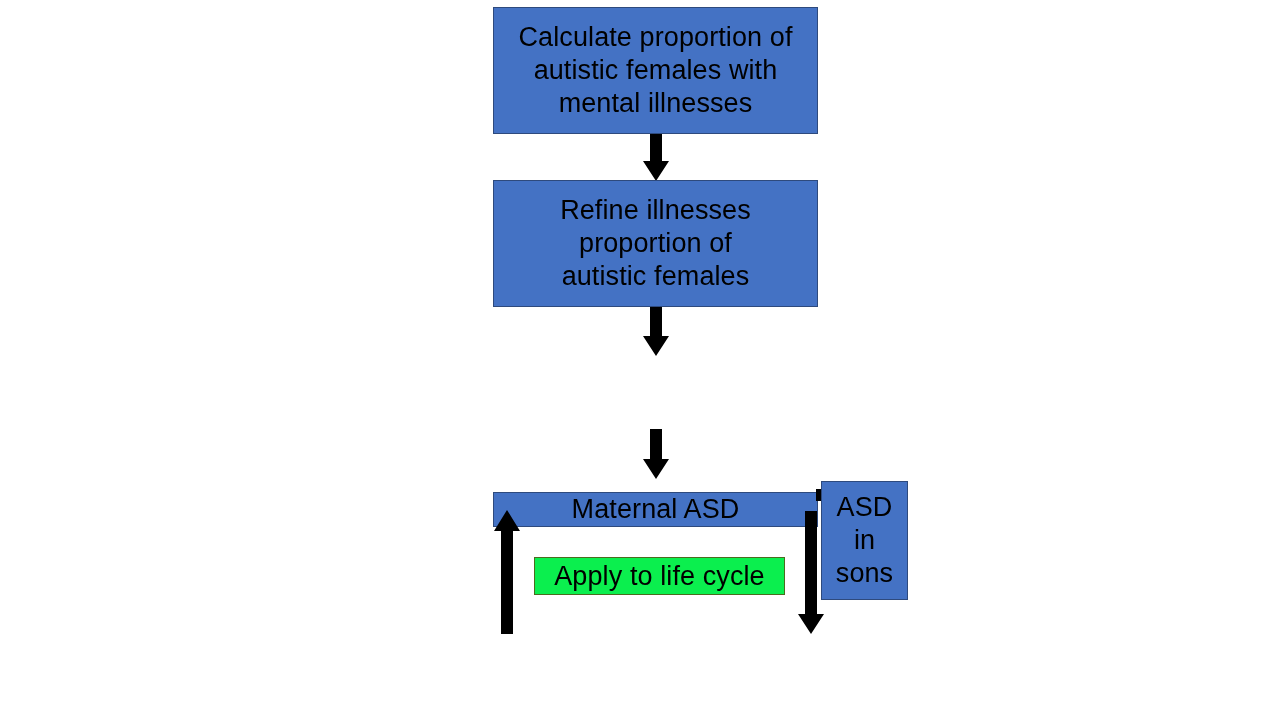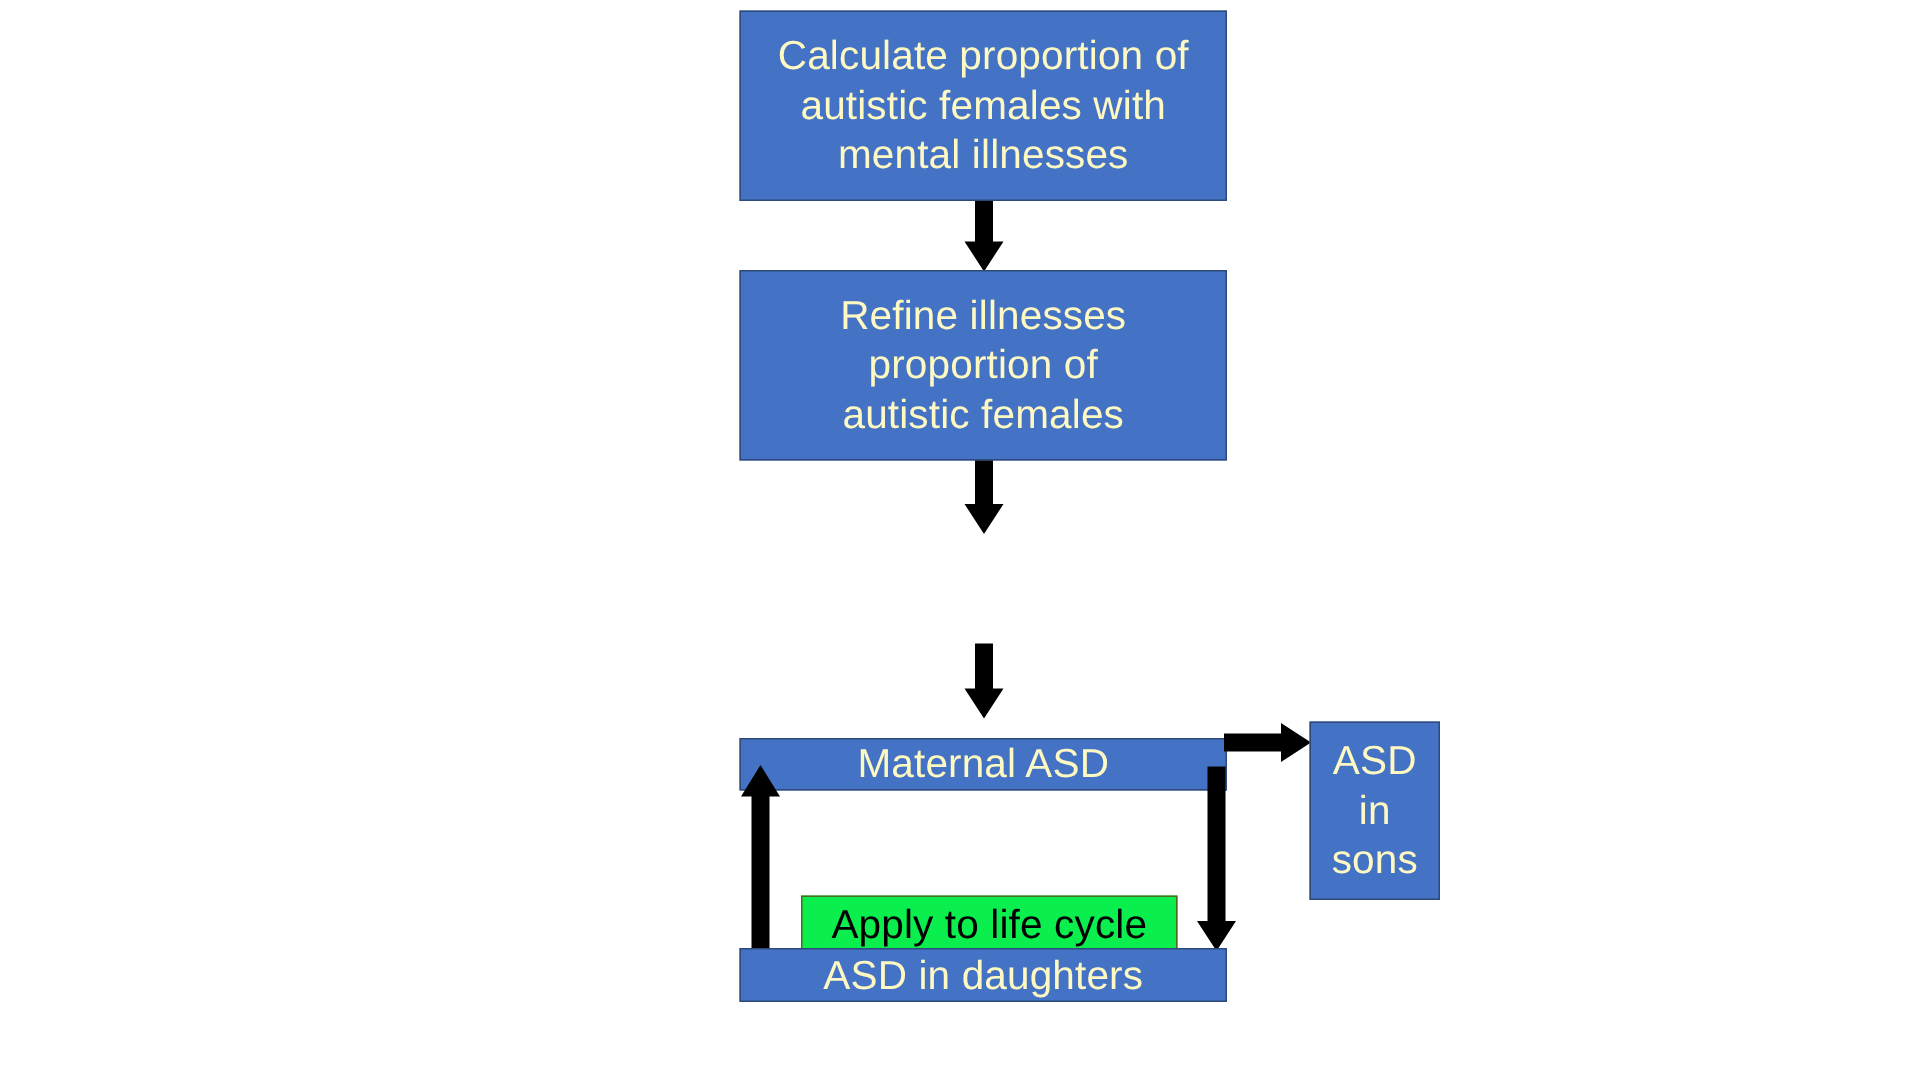--- a/index.html
+++ b/index.html
@@ -16,37 +16,36 @@
   #canvas {
     position: relative;
     width: 1280px;
     height: 720px;
   }
   .node {
     position: absolute;
     box-sizing: border-box;
     background: #4472C4;
     border: 1px solid #2E4A7D;
-    color: #fef9c3;
+    color: #000000;
     display: flex;
     align-items: center;
     justify-content: center;
     text-align: center;
     line-height: 1.22;
     font-size: 27px;
     font-weight: 400;
     white-space: pre-line;
     letter-spacing: 0.1px;
   }
   .node-green {
     background: #0BEF4E;
     border: 1px solid #4B6B1F;
     color: #000000;
     font-size: 27px;
-    margin-top: 40px;
   }
   .arrow {
     position: absolute;
   }
   .arrow svg {
     display: block;
     overflow: visible;
   }
 </style>
 </head>
@@ -82,33 +81,32 @@
   </div>
 
   <div class="node" style="left:493px; top:492px; width:325px; height:35px;">Maternal ASD</div>
 
   <div class="arrow" style="left:816px; top:482px; width:58px; height:26px;">
     <svg width="58" height="26" viewBox="0 0 58 26" aria-hidden="true">
       <polygon points="0,7 38,7 38,0 58,13 38,26 38,19 0,19" fill="#000000"></polygon>
     </svg>
   </div>
 
-  <div class="node" style="left:873px; top:481px; width:87px; height:119px;">ASD
+  <div class="node" style="left:821px; top:481px; width:87px; height:119px;">ASD
 in
 sons</div>
 
   <div class="arrow" style="left:798px; top:511px; width:26px; height:123px;">
     <svg width="26" height="123" viewBox="0 0 26 123" aria-hidden="true">
       <polygon points="7,0 19,0 19,103 26,103 13,123 0,103 7,103" fill="#000000"></polygon>
     </svg>
   </div>
 
   <div class="arrow" style="left:494px; top:510px; width:26px; height:124px;">
     <svg width="26" height="124" viewBox="0 0 26 124" aria-hidden="true">
       <polygon points="13,0 26,21 19,21 19,124 7,124 7,21 0,21" fill="#000000"></polygon>
     </svg>
   </div>
 
   <div class="node node-green" style="left:534px; top:557px; width:251px; height:38px;">Apply to life cycle</div>
 
-  <div class="node" style="left:493px; top:632px; width:325px; height:36px;">ASD in daughters</div>
 
 </div>
 
 </body></html>

